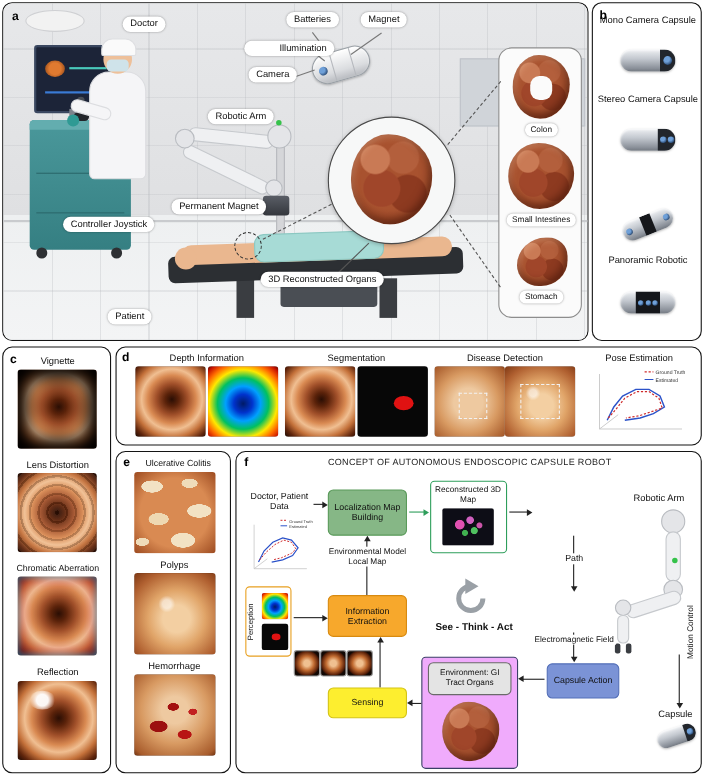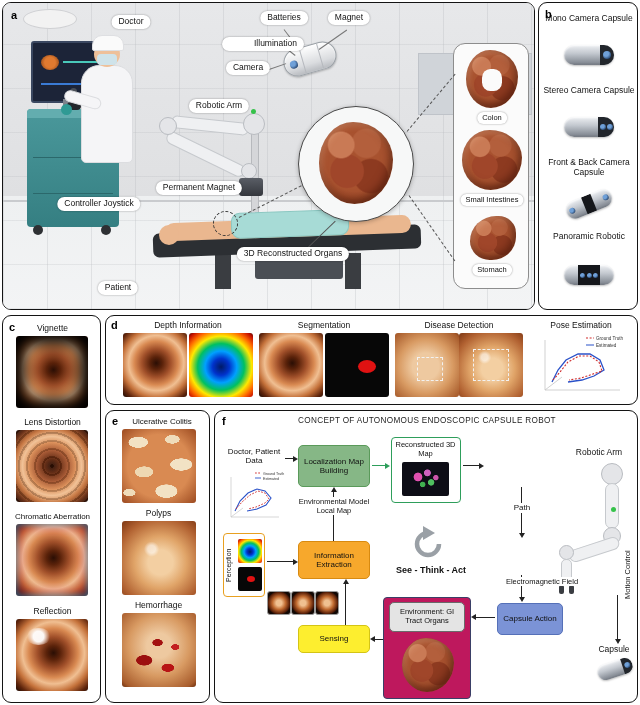--- a/index.html
+++ b/index.html
@@ -190,21 +190,20 @@
     <div class="caps" style="left:25px;top:42px;width:50px;height:20px;">
       <div class="band" style="left:36px;right:0;background:#22262c;"></div>
       <div class="lens" style="left:39px;top:6px;width:8px;height:8px;"></div>
     </div>
     <div class="lbl" style="left:4px;top:82px;width:92px;">Stereo Camera Capsule</div>
     <div class="caps" style="left:25px;top:114px;width:50px;height:20px;">
       <div class="band" style="left:34px;right:0;background:#22262c;"></div>
       <div class="lens" style="left:36px;top:7px;width:6px;height:6px;"></div>
       <div class="lens" style="left:43px;top:7px;width:6px;height:6px;"></div>
     </div>
-    <div class="lbl" style="left:4px;top:154px;width:92px;">Front &amp; Back Camera Capsule</div>
     <div class="caps" style="left:26px;top:192px;width:48px;height:18px;transform:rotate(-22deg);">
       <div class="band" style="left:19px;width:10px;"></div>
       <div class="lens" style="left:3px;top:6px;width:6px;height:6px;"></div>
       <div class="lens" style="left:39px;top:6px;width:6px;height:6px;"></div>
     </div>
     <div class="lbl" style="left:4px;top:228px;width:92px;">Panoramic Robotic</div>
     <div class="caps" style="left:25px;top:262px;width:50px;height:20px;">
       <div class="band" style="left:14px;width:22px;"></div>
       <div class="lens" style="left:16px;top:7.5px;width:5px;height:5px;"></div>
       <div class="lens" style="left:22.5px;top:7.5px;width:5px;height:5px;"></div>
@@ -331,24 +330,24 @@
       <path d="M 30 19 A 11 11 0 1 1 19 8" fill="none" stroke="#9aa0a6" stroke-width="4.5"></path>
       <polygon points="14,1 26,8 14,15" fill="#9aa0a6"></polygon>
     </svg>
     <div class="lbl" style="left:168px;top:154px;width:96px;font-size:9px;font-weight:bold;">See - Think - Act</div>
 
     <div class="vl" style="left:306px;top:76px;height:47px;"></div>
     <div class="tri d" style="left:303.5px;top:122px;"></div>
     <div class="overlbl" style="left:292px;top:92px;width:30px;font-size:8px;">Path</div>
     <div class="vl" style="left:306px;top:164px;height:24px;"></div>
     <div class="tri d" style="left:303.5px;top:186px;"></div>
-    <div class="overlbl" style="left:269px;top:166px;width:76px;margin-left:20px;">Electromagnetic Field</div>
+    <div class="overlbl" style="left:269px;top:166px;width:76px;">Electromagnetic Field</div>
     <div class="fbox" style="left:282px;top:192px;width:66px;height:32px;background:#7b93d6;border:1px solid #5570b8;">Capsule Action</div>
 
-    <div class="abs" style="left:168px;top:186px;width:88px;height:102px;background:#be185d;border:1px solid #3a3f66;border-radius:4px;box-sizing:border-box;">
+    <div class="abs" style="left:168px;top:186px;width:88px;height:102px;background:#f0abfc;border:1px solid #3a3f66;border-radius:4px;box-sizing:border-box;">
       <div class="fbox" style="left:5px;top:4px;width:76px;height:30px;background:#e4e4e4;border:1px solid #6a6a6a;font-size:7.5px;">Environment: GI Tract Organs</div>
       <div class="organ" style="left:18px;top:40px;width:52px;height:54px;"></div>
     </div>
     <div class="hl" style="left:260px;top:206px;width:20px;"></div>
     <div class="tri l" style="left:256px;top:202.5px;"></div>
     <div class="hl" style="left:159px;top:228px;width:9px;"></div>
     <div class="tri l" style="left:155px;top:224.5px;"></div>
 
     <div class="vl" style="left:402px;top:184px;height:46px;"></div>
     <div class="tri d" style="left:399.5px;top:228px;"></div>

